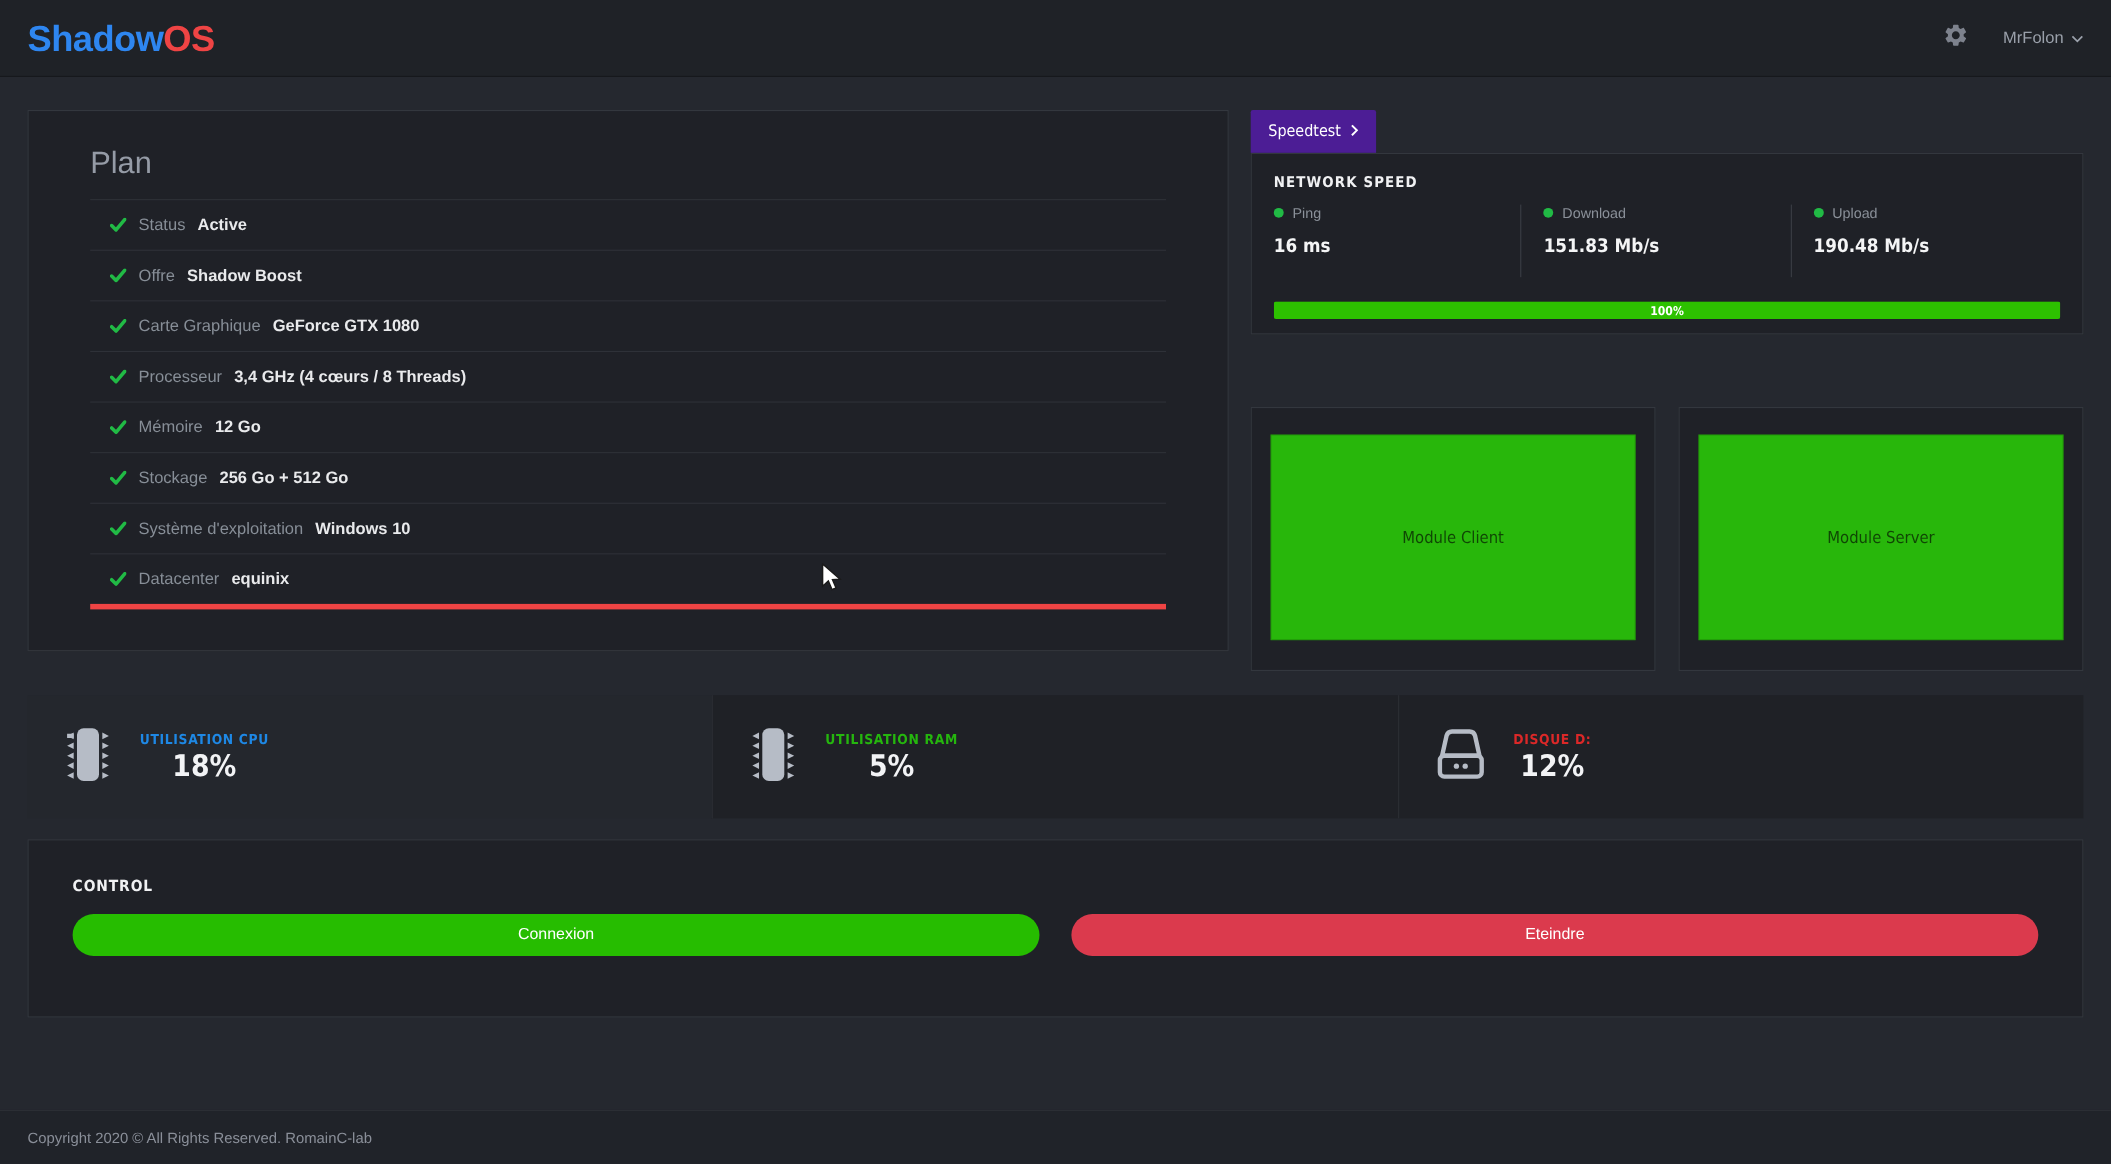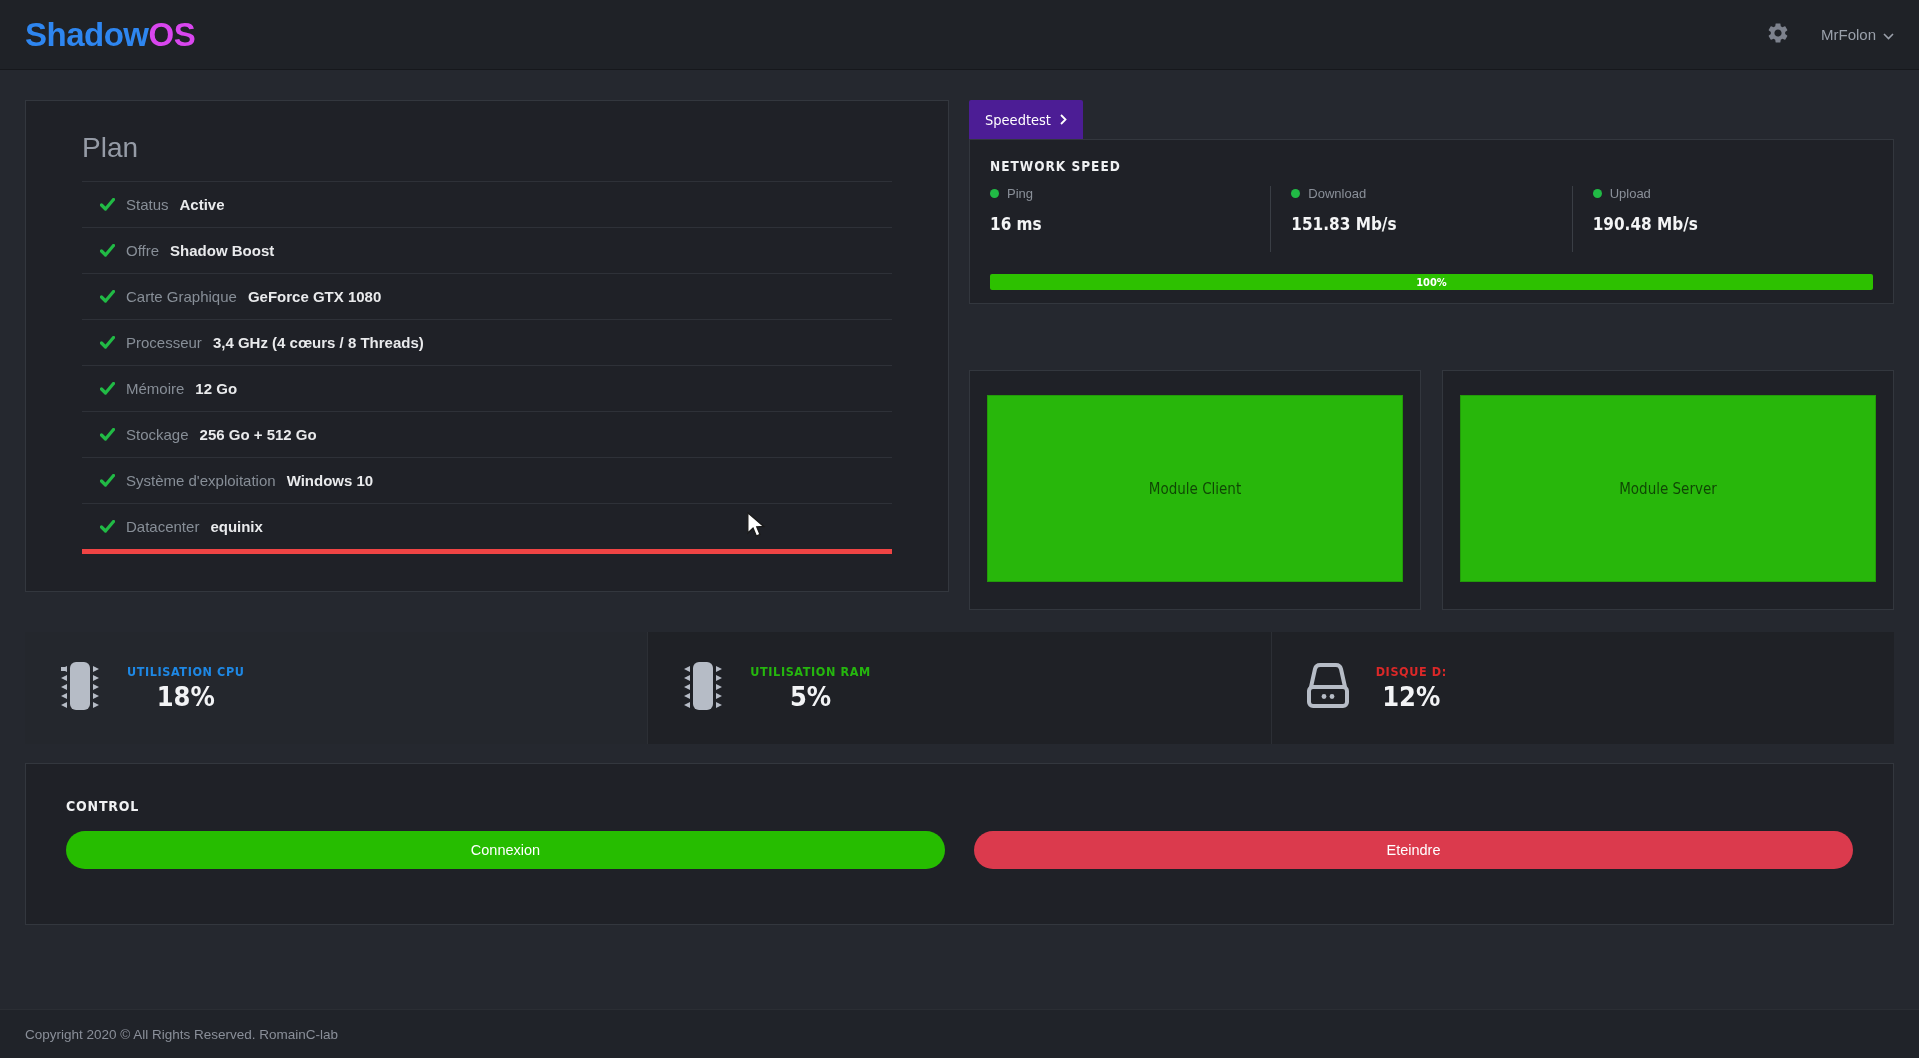--- a/index.html
+++ b/index.html
@@ -16,34 +16,34 @@
 
   
   .header {
     height:70px; flex:0 0 70px;
     background:#1f2227;
     border-bottom:1px solid #16181c;
     display:flex; align-items:center; justify-content:space-between;
     padding:0 25px;
   }
   .logo { font-size:33px; font-weight:bold; letter-spacing:-0.5px; cursor:default; }
-  .logo .os { color:#d946ef; }
+  .logo .os { color:#ef4444; }
   .header-right { display:flex; align-items:center; gap:30px; }
   .gear-btn { width:26px; height:26px; display:flex; align-items:center; justify-content:center; cursor:pointer; }
   .user-menu { display:flex; align-items:flex-end; gap:7px; color:#9aa0aa; font-size:15px; cursor:pointer; }
 
   
   .panel { background:#1f2127; border:1px solid #33373e; }
 
   .content { padding:0 25px; display:flex; flex-direction:column; }
 
   .row1 { display:flex; gap:20px; margin-top:30px; }
 
   
-  .plan-panel { width:924px; height:492px; padding:28px 56px; }
+  .plan-panel { width:1092px; height:492px; padding:28px 56px; }
   .plan-title { font-size:28px; color:#959ba6; font-weight:400; line-height:38px; }
   .plan-list { margin-top:14px; border-bottom:5px solid #ef4444; }
   .plan-row {
     height:46px; display:flex; align-items:center; gap:11px;
     border-top:1px solid #2e3138; padding-left:18px; font-size:15px;
   }
   .plan-label { color:#878e97; }
   .plan-value { color:#e9eaec; font-weight:bold; }
   .check { flex:0 0 auto; display:flex; }
 

